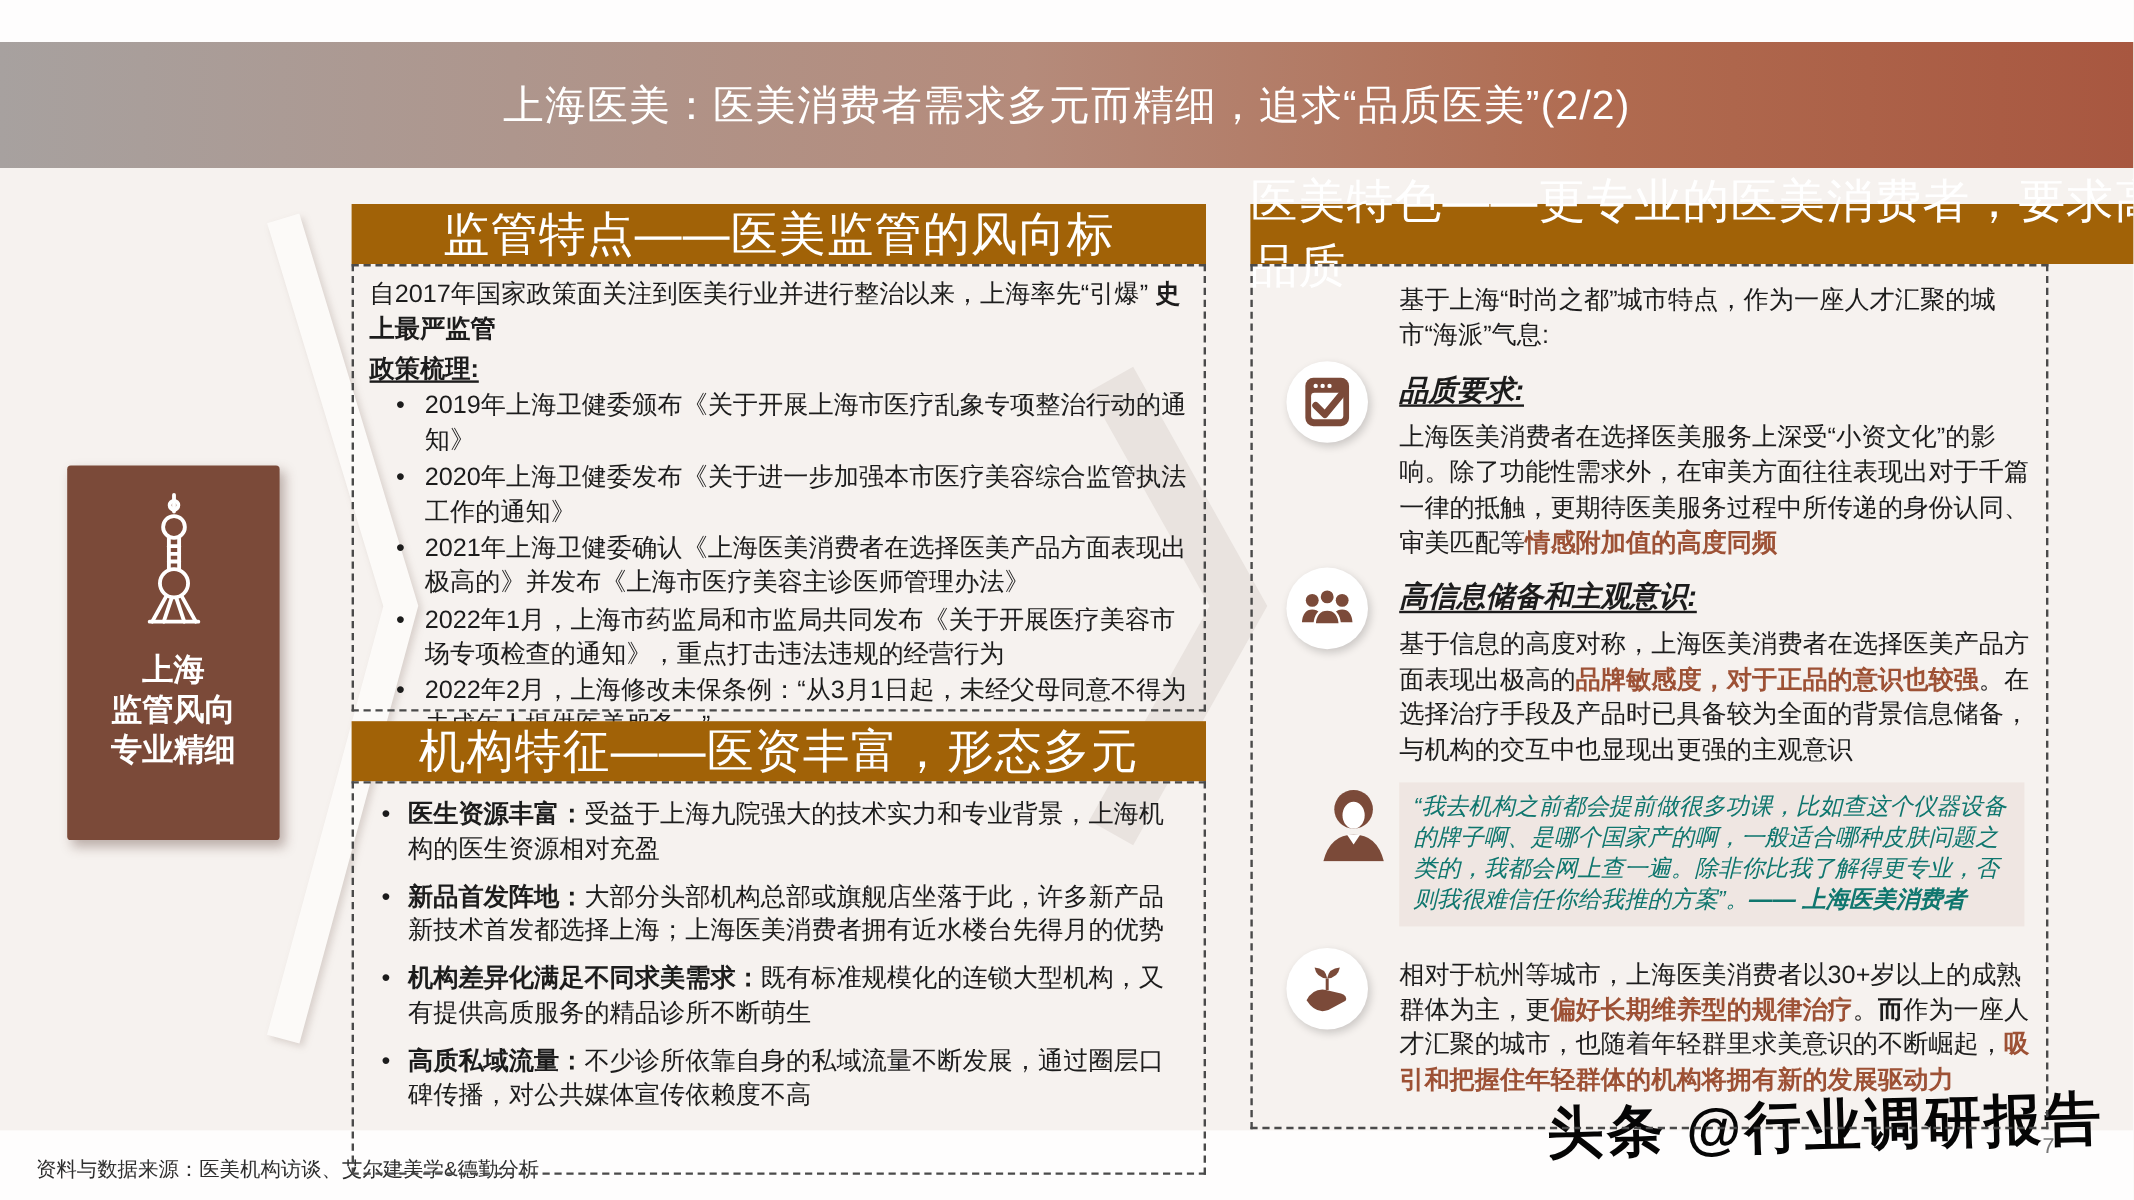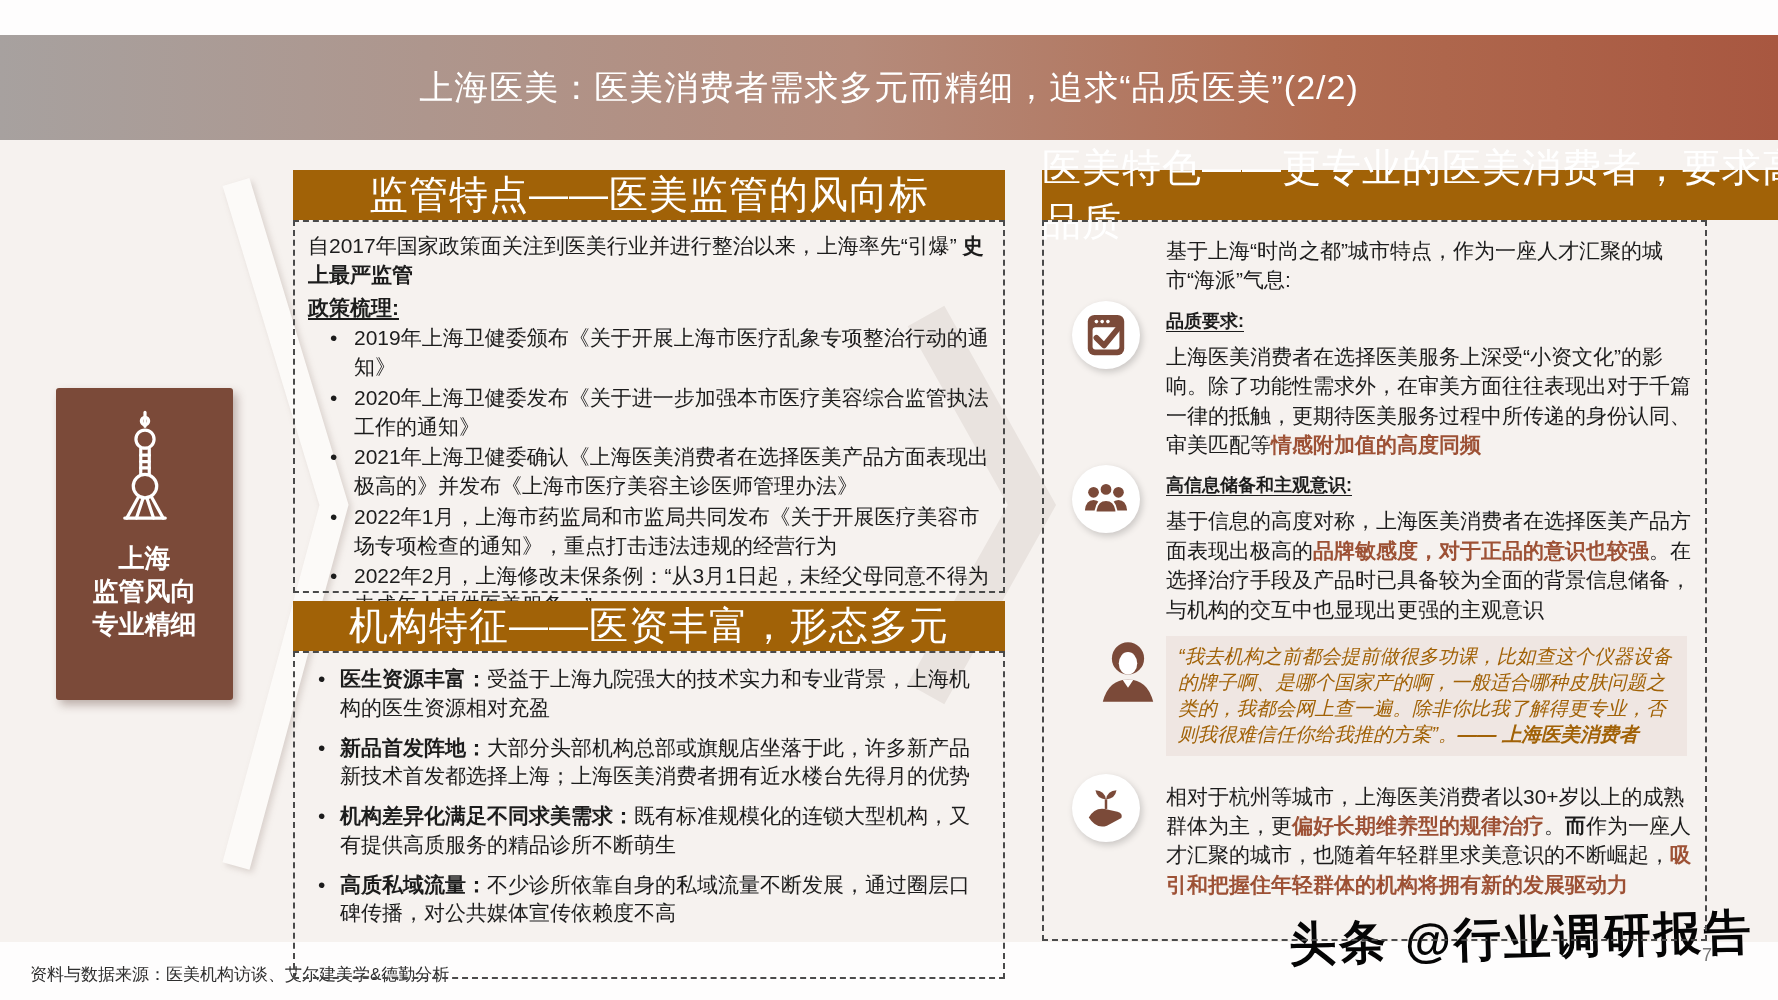--- a/index.html
+++ b/index.html
@@ -48,33 +48,33 @@
   ul.plain{list-style:none;margin:0;padding:0 0 0 46px;}
   ul.plain li{position:relative;margin-bottom:2px;}
   ul.plain li::before{content:"\2022";position:absolute;left:-24px;top:0;}
   ul.feature{list-style:none;margin:0;padding:0 0 0 32px;}
   ul.feature li{position:relative;margin-bottom:11px;}
   ul.feature li::before{content:"\2022";position:absolute;left:-22px;top:0;}
   .lead{font-weight:bold;}
 
   .r-intro{margin:2px 0 10px 122px;font-size:21px;line-height:1.4;}
   .r-section{position:relative;padding-left:122px;margin-top:14px;}
-  .r-title{font-size:18px;font-weight:bold;text-decoration:underline;text-underline-offset:4px;margin-bottom:9px;}
+  .r-title{font-size:24px;font-weight:bold;text-decoration:underline;text-underline-offset:4px;margin-bottom:9px;font-style:italic;}
   .r-body{font-size:21px;line-height:1.4;}
   .em-brown{color:#9d5135;font-weight:bold;}
   .em-black{font-weight:bold;}
 
   .icon-circle{
     position:absolute;left:28px;top:-8px;width:68px;height:68px;border-radius:50%;
     background:#fff;box-shadow:2px 3px 7px rgba(0,0,0,.18);
     display:flex;align-items:center;justify-content:center;
   }
   .quote{
     position:relative;margin-top:12px;margin-right:4px;background:#efe6e2;
-    padding:8px 12px;font-style:italic;font-size:19.5px;line-height:1.33;color:#a16207;
+    padding:8px 12px;font-style:italic;font-size:19.5px;line-height:1.33;color:#0f766e;
   }
   .quote-attr{font-weight:bold;}
   .quote-icon{position:absolute;left:-66px;top:4px;}
 
   .footer-source{position:absolute;left:30px;bottom:14px;font-size:17px;color:#2e2e2e;}
   .page-num{position:absolute;right:66px;bottom:34px;font-size:18px;color:#777;}
   .watermark{
     position:absolute;right:24px;bottom:30px;font-size:47px;font-weight:900;color:#050505;
     letter-spacing:3px;transform:rotate(-1.6deg);white-space:nowrap;
   }

